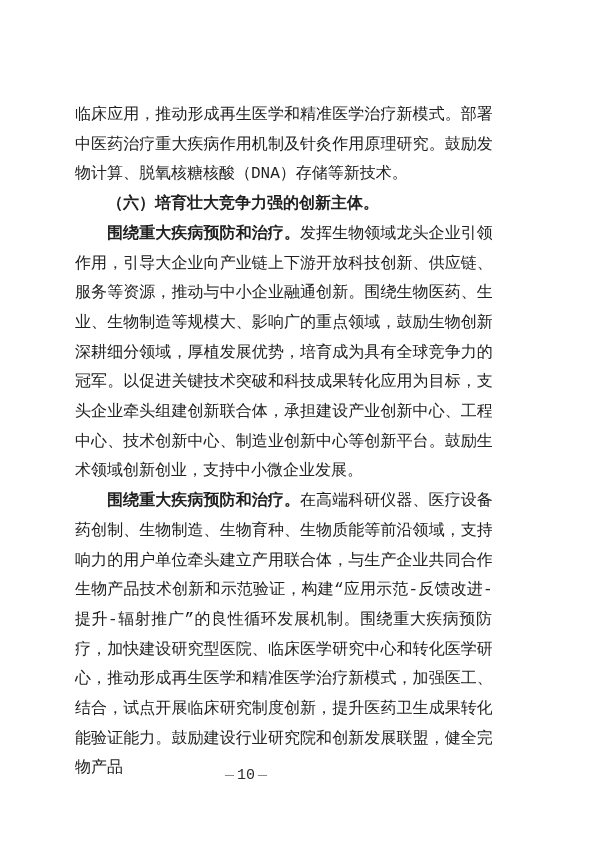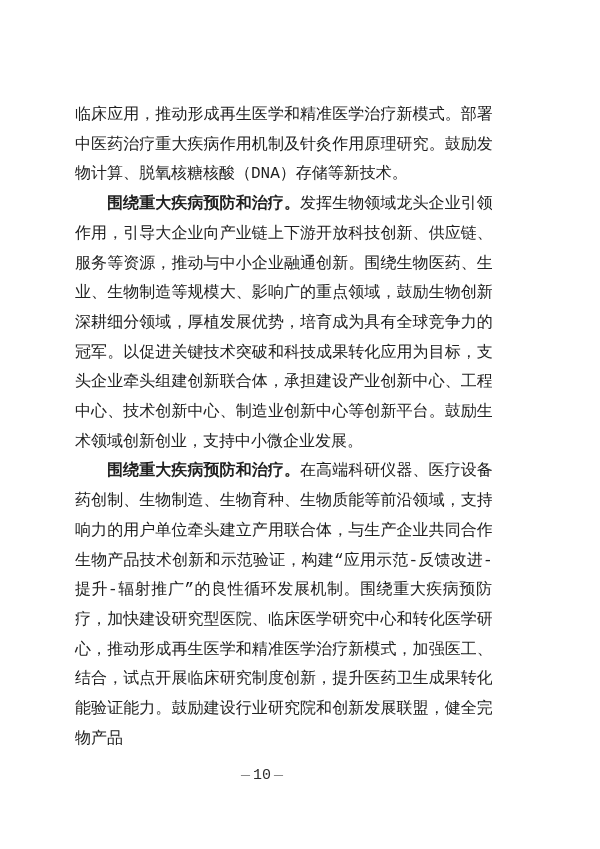--- a/index.html
+++ b/index.html
@@ -36,21 +36,21 @@
     text-indent: 0;
   }
   .para.heading {
     font-weight: 700;
   }
   .lead {
     font-weight: 700;
   }
   .footer {
     position: absolute;
-    left: 16px;
+    left: 0;
     top: 766px;
     width: 100%;
     text-align: center;
     font-size: 15px;
     line-height: 20px;
     color: #2b2b2b;
   }
   .footer .dash {
     color: #8a8a8a;
     padding: 0 3px;
@@ -60,20 +60,21 @@
   }
 </style>
 </head>
 <body>
 
 <div class="page">
   <div class="content">
 
     <p class="para no-indent"><span>临床应用，推动形成再生医学和精准医学治疗新模式。部署开展中医药治疗重大疾病作用机制及针灸作用原理研究。鼓励发展生物计算、脱氧核糖核酸（DNA）存储等新技术。</span></p>
 
+    <p class="para heading"><span>（六）培育壮大竞争力强的创新主体。</span></p>
 
     <p class="para"><span class="lead">围绕重大疾病预防和治疗。</span><span>发挥生物领域龙头企业引领支撑作用，引导大企业向产业链上下游开放科技创新、供应链、金融服务等资源，推动与中小企业融通创新。围绕生物医药、生物农业、生物制造等规模大、影响广的重点领域，鼓励生物创新企业深耕细分领域，厚植发展优势，培育成为具有全球竞争力的单项冠军。以促进关键技术突破和科技成果转化应用为目标，支持龙头企业牵头组建创新联合体，承担建设产业创新中心、工程研究中心、技术创新中心、制造业创新中心等创新平台。鼓励生物技术领域创新创业，支持中小微企业发展。</span></p>
 
     <p class="para"><span class="lead">围绕重大疾病预防和治疗。</span><span>在高端科研仪器、医疗设备、新药创制、生物制造、生物育种、生物质能等前沿领域，支持有影响力的用户单位牵头建立产用联合体，与生产企业共同合作开展生物产品技术创新和示范验证，构建“应用示范-反馈改进-水平提升-辐射推广”的良性循环发展机制。围绕重大疾病预防和治疗，加快建设研究型医院、临床医学研究中心和转化医学研究中心，推动形成再生医学和精准医学治疗新模式，加强医工、医校结合，试点开展临床研究制度创新，提升医药卫生成果转化和功能验证能力。鼓励建设行业研究院和创新发展联盟，健全完善生物产品</span></p>
 
   </div>
 
   <div class="footer">
     <span class="dash">—</span><span class="num">10</span><span class="dash">—</span>
   </div>

